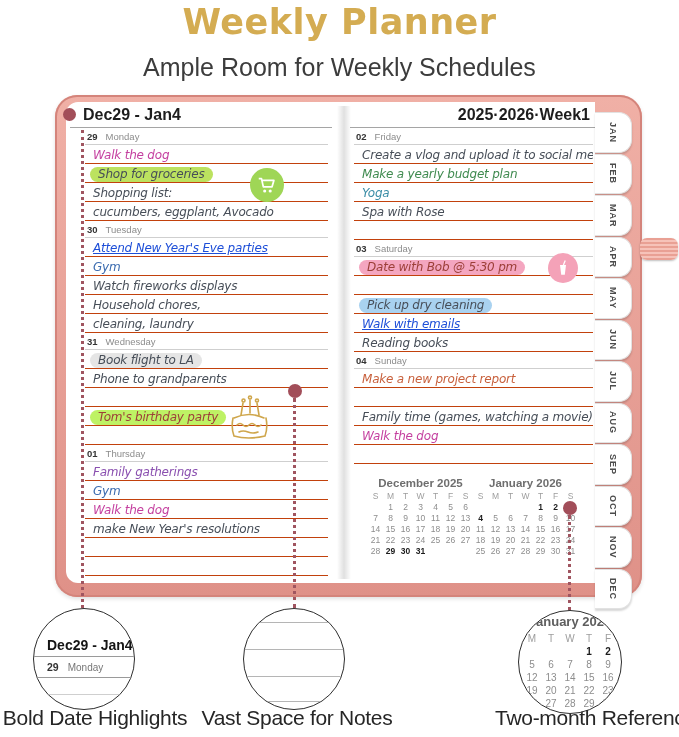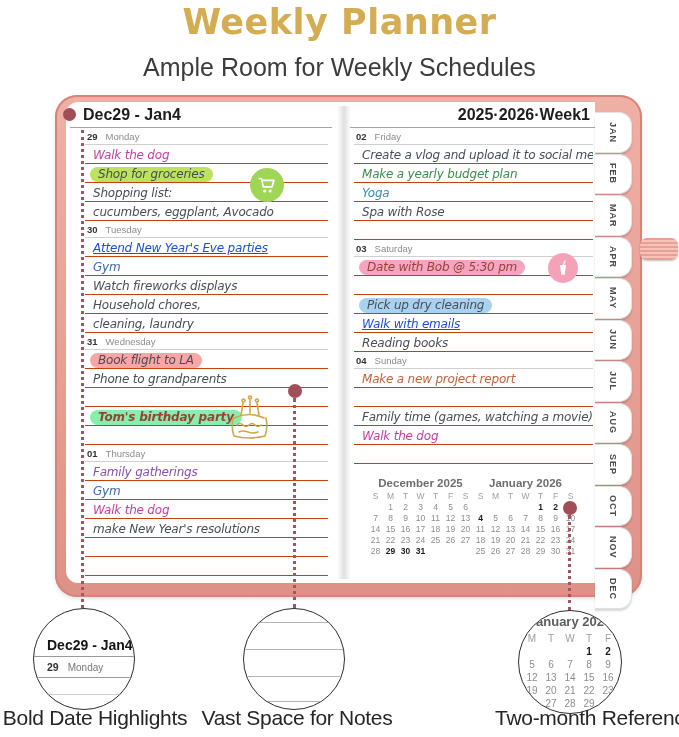--- a/index.html
+++ b/index.html
@@ -35,21 +35,21 @@
   .day-head{height:16px;display:flex;align-items:center;gap:8px;border-bottom:1px solid #cfcfcf;padding-left:2px;}
   .day-num{font-size:9.5px;font-weight:bold;color:#333;}
   .day-name{font-size:9.5px;color:#8c8c8c;}
   .rule{height:18px;border-bottom:1px solid #c2410c;display:flex;align-items:flex-end;overflow:hidden;}
   .entry{font-family:"DejaVu Sans",sans-serif;font-style:italic;font-size:12px;line-height:15px;
          margin-left:5px;padding:0 3px;white-space:nowrap;letter-spacing:-.2px;}
   .ink-plain{color:#474e58;} .ink-pink{color:#c43f9f;} .ink-red{color:#1d4ed8;text-decoration:underline;}
   .ink-blue{color:#3c6cb0;} .ink-green{color:#3f8a4f;} .ink-teal{color:#3b8da6;}
   .ink-purple{color:#8a50b0;} .ink-orangered{color:#c8603c;} .ink-darkred{color:#9c3f38;}
   .hl{border-radius:8px;padding:0 8px;}
-  .hl-green{background:#bce25f;} .hl-purple{background:#fca5a5;} .hl-orange{background:#86efac;font-weight:bold;}
+  .hl-green{background:#bce25f;} .hl-purple{background:#e5e5e5;} .hl-orange{background:#bef264;}
   .hl-pink{background:#f4a6c0;} .hl-blue{background:#a9d2f0;}
 
   
   .mini-cals{display:flex;justify-content:center;margin-top:13px;}
   .minical{text-align:center;}
   .cal-title{font-size:11.5px;font-weight:bold;color:#6e6e6e;margin-bottom:2px;}
   .cal-row{display:flex;justify-content:center;}
   .cal-cell{width:15px;font-size:8.5px;line-height:11px;color:#8d8d8d;text-align:center;}
   .cal-cell.wd{color:#9d9d9d;}
   .cal-cell.bold{color:#1c1c1c;font-weight:bold;}

